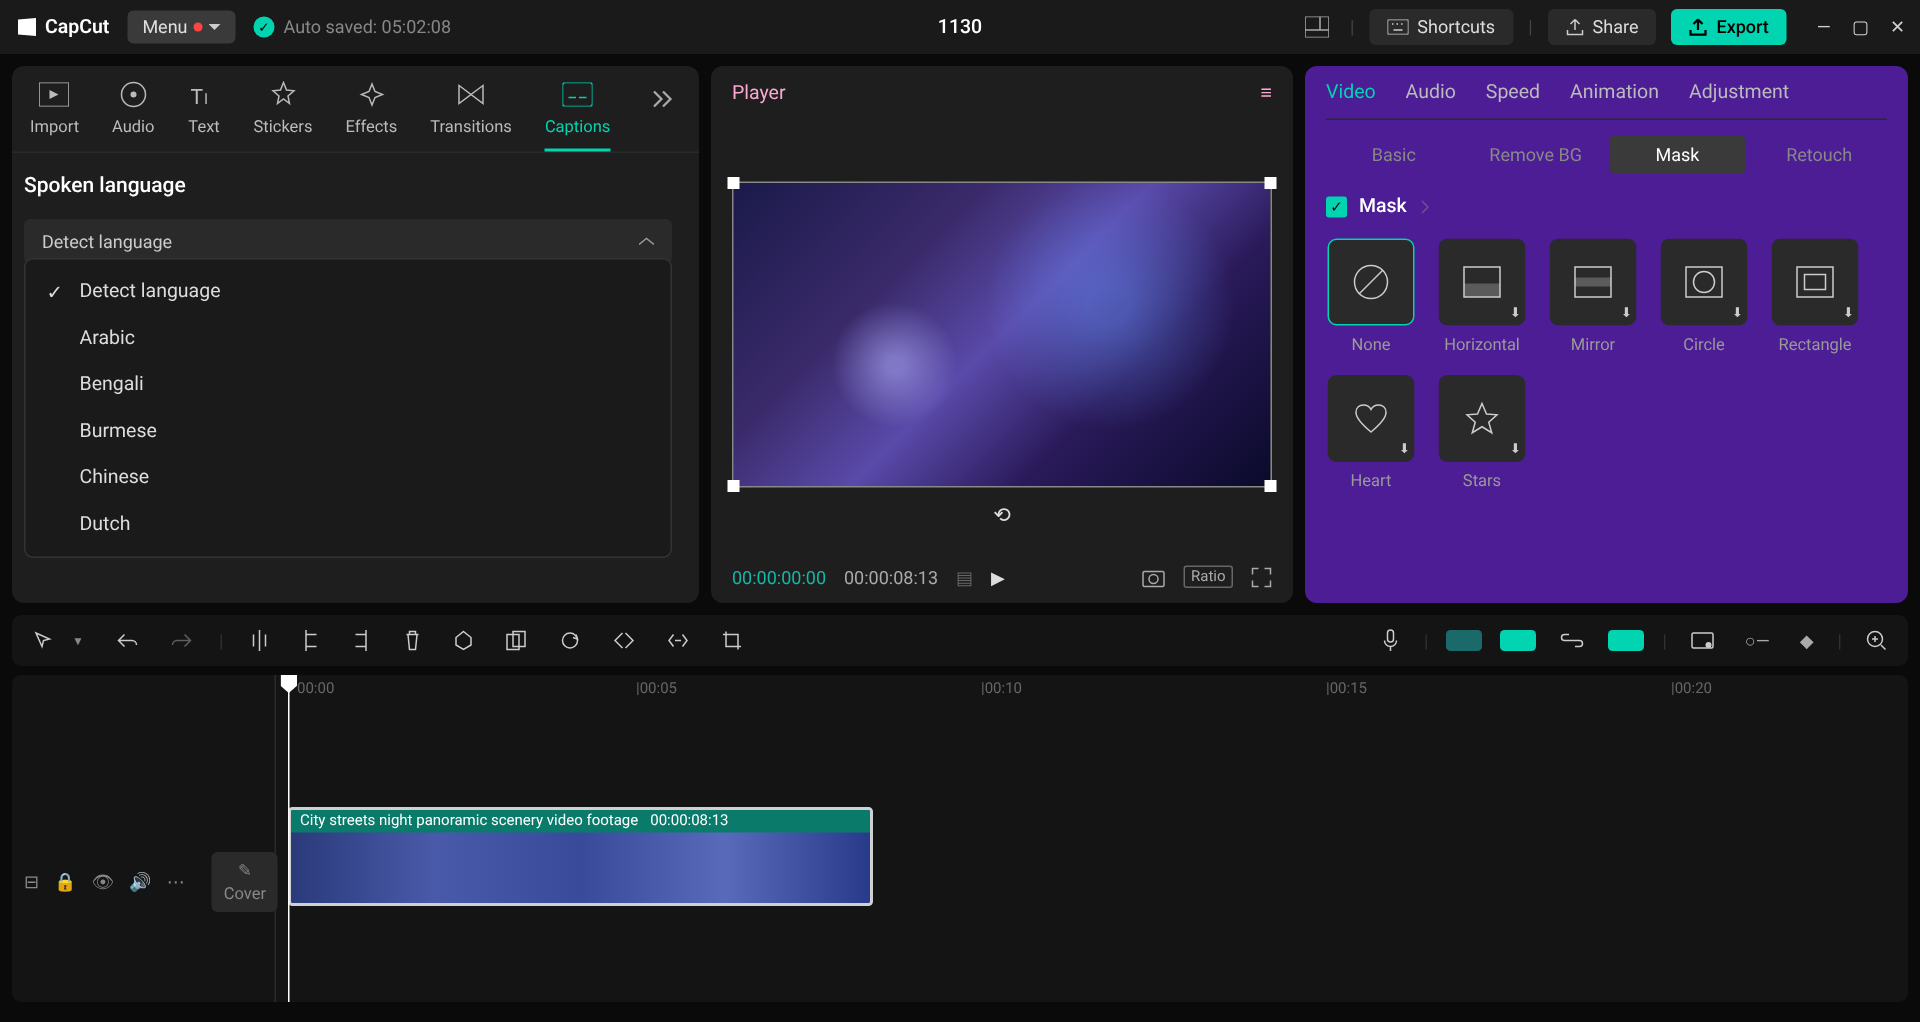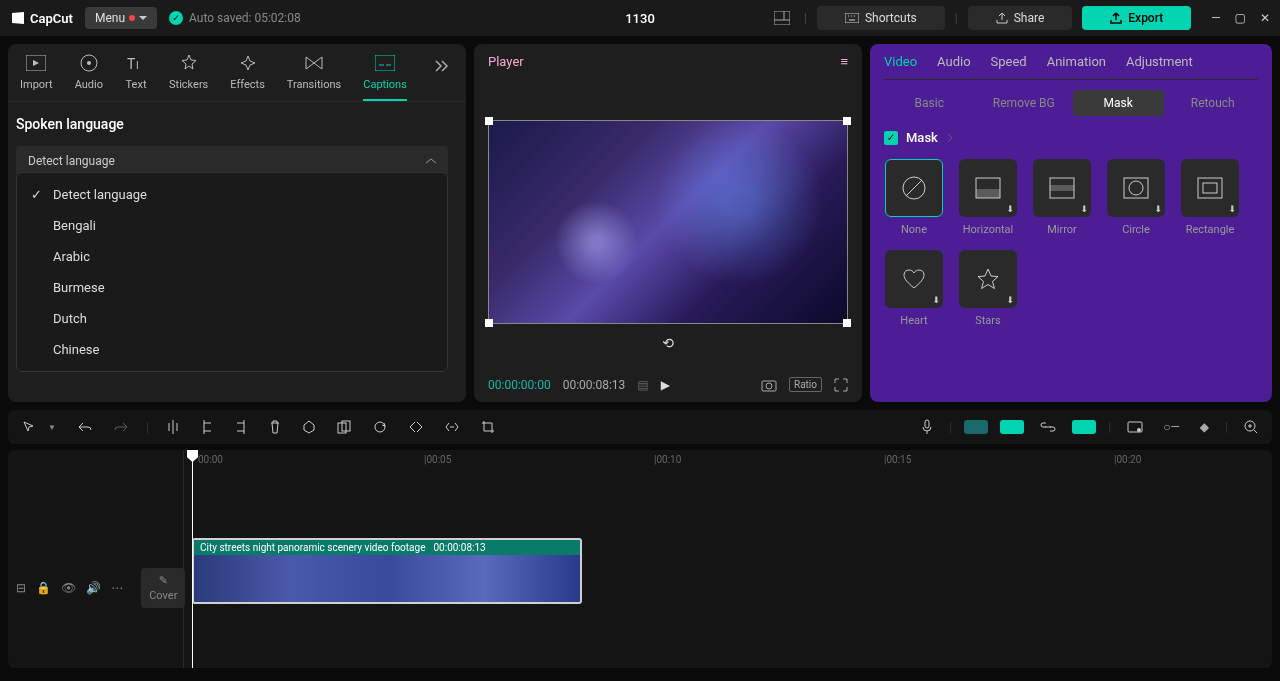--- a/index.html
+++ b/index.html
@@ -6,21 +6,21 @@
 body { background:#0a0a0a; color:#e0e0e0; font-size:12px; width:1280px; height:681px; overflow:hidden; }
 .topbar { height:36px; background:#1a1a1a; display:flex; align-items:center; padding:0 10px; gap:12px; }
 .logo { display:flex; align-items:center; gap:4px; color:#fff; font-weight:600; font-size:13px; }
 .menu-btn { background:#3a3a3a; padding:4px 10px; border-radius:4px; display:flex; align-items:center; gap:4px; cursor:pointer; font-size:12px; }
 .red-dot { width:6px; height:6px; background:#ff4444; border-radius:50%; }
 .autosave { display:flex; align-items:center; gap:6px; color:#888; font-size:12px; }
 .check-badge { width:14px; height:14px; background:#00d4b0; border-radius:50%; display:flex; align-items:center; justify-content:center; font-size:9px; color:#000; }
 .title-center { position:absolute; left:50%; transform:translateX(-50%); color:#fff; font-weight:500; font-size:13px; }
 .topbar-right { margin-left:auto; display:flex; align-items:center; gap:10px; }
 .tb-icon { color:#aaa; cursor:pointer; padding:4px; }
-.tb-btn { background:#2a2a2a; padding:5px 28px; border-radius:4px; display:flex; align-items:center; gap:6px; cursor:pointer; font-size:12px; color:#ddd; }
+.tb-btn { background:#2a2a2a; padding:5px 12px; border-radius:4px; display:flex; align-items:center; gap:6px; cursor:pointer; font-size:12px; color:#ddd; }
 .tb-btn.export { background:#00d4b0; color:#000; font-weight:500; }
 .win-controls { display:flex; gap:14px; margin-left:10px; color:#ccc; }
 .main { display:flex; height:374px; padding:8px; gap:8px; }
 .left-panel { width:458px; background:#1e1e1e; border-radius:8px; display:flex; flex-direction:column; }
 .tab-strip { display:flex; padding:8px 12px 0; gap:22px; border-bottom:1px solid #2a2a2a; align-items:flex-start; }
 .tab-item { display:flex; flex-direction:column; align-items:center; gap:4px; padding-bottom:8px; cursor:pointer; color:#bbb; font-size:11px; }
 .tab-item.active { color:#00d4b0; border-bottom:2px solid #00d4b0; }
 .tab-icn { width:22px; height:22px; display:flex; align-items:center; justify-content:center; }
 .tab-more { margin-left:auto; color:#aaa; padding:8px 6px; cursor:pointer; }
 .left-body { display:flex; flex:1; overflow:hidden; }
@@ -219,25 +219,25 @@
       <div class="captions-pane">
         <div class="pane-title">Spoken language</div>
         <div class="select-box">
           <span>Detect language</span>
           <svg width="10" height="6">
               <path d="M0 5l5-4 5 4" fill="none" stroke="#999"></path>
             </svg>
         </div>
         <div class="dropdown">
           <div class="dd-item sel">Detect language</div>
+          <div class="dd-item">Arabic</div>
           <div class="dd-item">Bengali</div>
-          <div class="dd-item">Arabic</div>
           <div class="dd-item">Burmese</div>
+          <div class="dd-item">Chinese</div>
           <div class="dd-item">Dutch</div>
-          <div class="dd-item">Chinese</div>
         </div>
       </div>
     </div>
   </div>
 
   <div class="player-panel">
     <div class="player-head">
       <span>Player</span>
       <span style="cursor:pointer">≡</span>
     </div>

